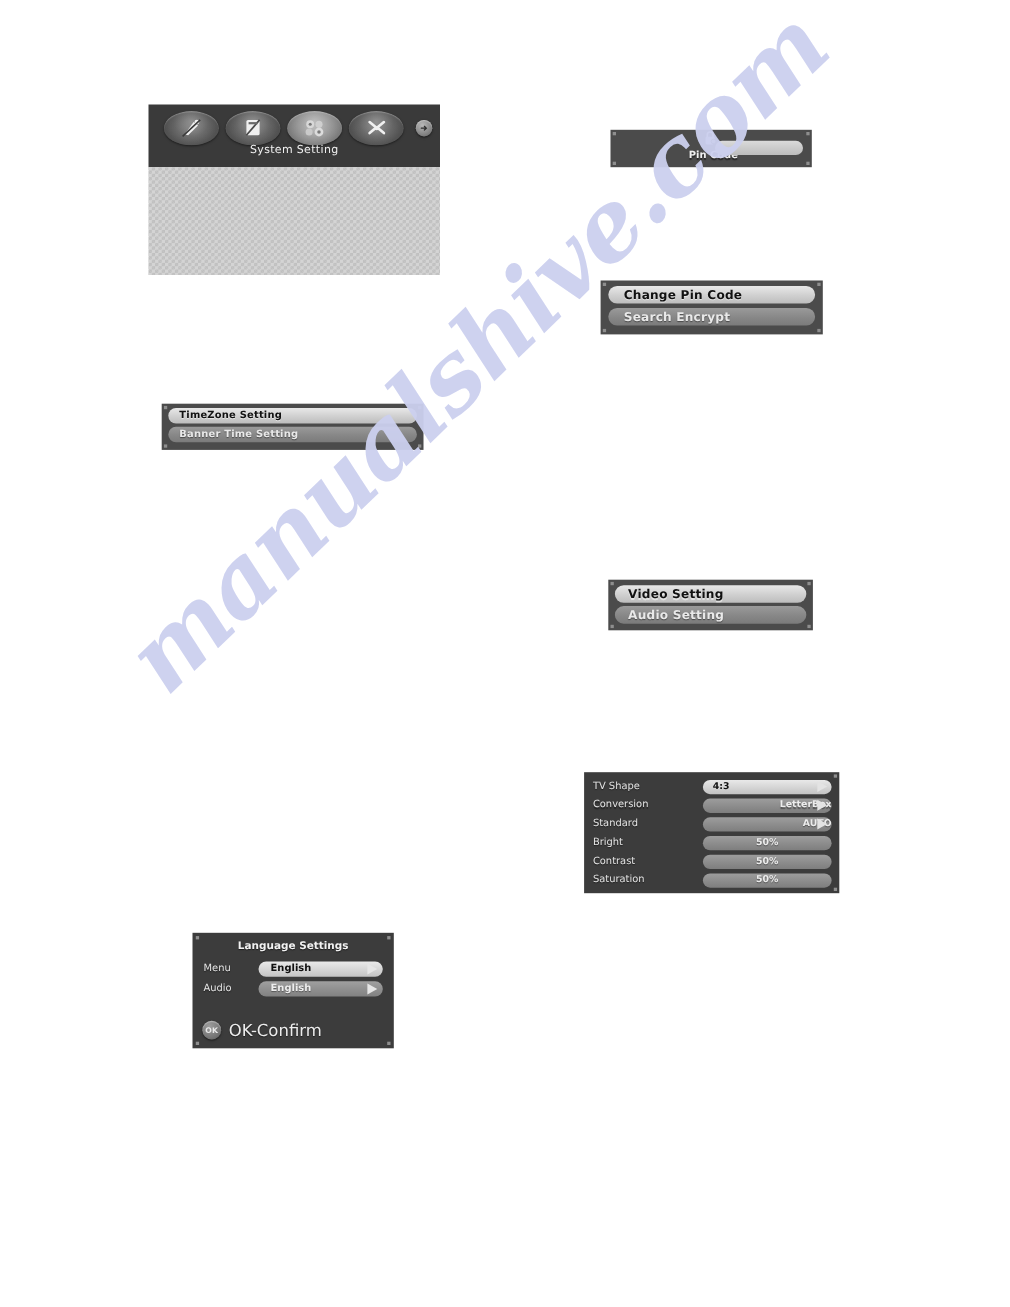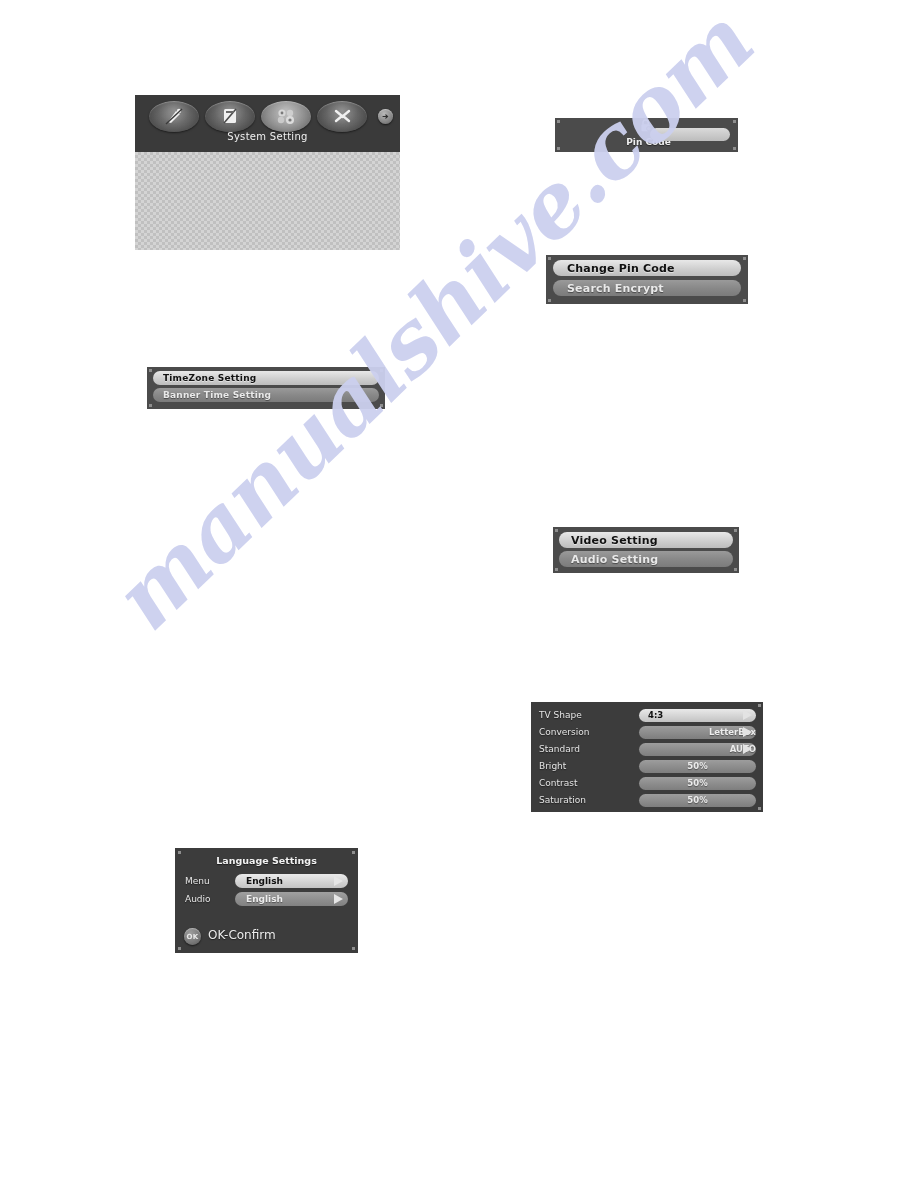--- a/index.html
+++ b/index.html
@@ -403,21 +403,21 @@
     display: flex;
     align-items: center;
     justify-content: center;
     color: #e8e8e8;
     font-size: 7px;
     font-weight: 700;
     letter-spacing: 0.3px;
   }
   #ok-label {
     color: #ececec;
-    font-size: 12px;
+    font-size: 15px;
     text-shadow: 0 1px 1px rgba(0,0,0,0.5);
   }
 </style>
 </head>
 <body>
 
 <div id="watermark">
   <div class="wm-text">manualshive.com</div>
 </div>
 

